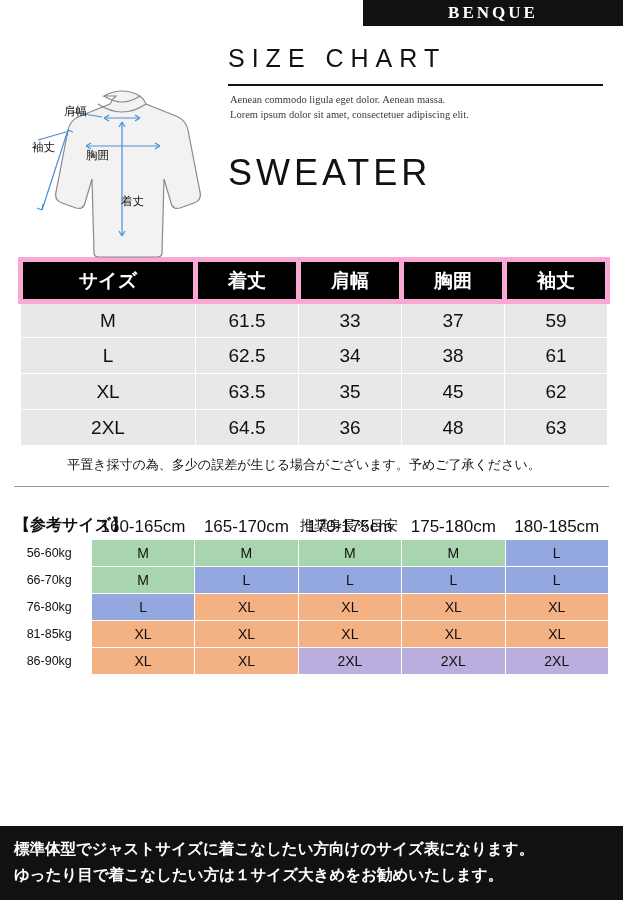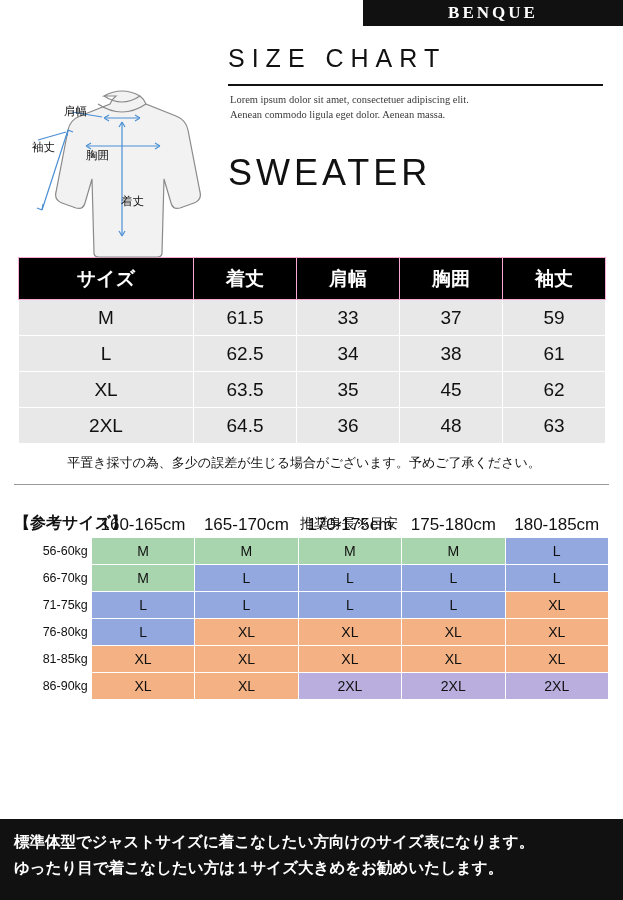--- a/index.html
+++ b/index.html
@@ -99,21 +99,21 @@
     border-collapse: collapse;
     width: 587px;
     table-layout: fixed;
   }
   .size-table th {
     background:#000;
     color:#fff;
     font-size: 19px;
     font-weight: bold;
     height: 42px;
-    border: 1px solid #f9a8d4;
+    border: 5px solid #f9a8d4;
   }
   .size-table td {
     background:#e8e8e8;
     color:#111;
     font-size: 19px;
     text-align:center;
     height: 36px;
     border: 1px solid #ffffff;
   }
   .size-table col.c0 { width: 175px; }
@@ -159,21 +159,21 @@
     color:#111;
     height: 24px;
     border: none;
     background: transparent;
   }
   .ref-table th.rowhead {
     font-size: 12.5px;
     font-weight: normal;
     color:#111;
     text-align: right;
-    padding-right: 3px;
+    padding-right: 19px;
     border: none;
     background: transparent;
     height: 27px;
   }
   .ref-table td {
     text-align:center;
     font-size: 14px;
     height: 27px;
     border: 1px solid #ffffff;
     color:#111;
@@ -193,21 +193,21 @@
     text-align:center;
   }
 
   
   .footer {
     position:absolute;
     left:0; bottom:0;
     width: 623px;
     background:#111111;
     color:#ffffff;
-    padding: 10px 14px 19px 14px;
+    padding: 10px 14px 12px 14px;
     font-size: 15.5px;
     line-height: 26px;
     font-weight: bold;
   }
 </style>
 </head>
 <body>
 
 <div class="brandbar">
   <div class="left"></div>
@@ -244,22 +244,22 @@
     </svg>
     <div class="jp-label lb-kata">肩幅</div>
     <div class="jp-label lb-sode">袖丈</div>
     <div class="jp-label lb-mune">胸囲</div>
     <div class="jp-label lb-kitake">着丈</div>
   </div>
 
   <div class="sizechart-title">SIZE CHART</div>
   <div class="title-rule"></div>
   <div class="lorem">
+    <div>Aenean commodo ligula eget dolor. Aenean massa.</div>
     <div>Lorem ipsum dolor sit amet, consectetuer adipiscing elit.</div>
-    <div>Aenean commodo ligula eget dolor. Aenean massa.</div>
   </div>
   <div class="product-title">
     <div>SWEATER</div>
   </div>
 </div>
 
 <table class="size-table">
   <colgroup>
     <col class="c0">
       <col class="c1">
@@ -345,28 +345,20 @@
       </tr>
       <tr>
         <th class="rowhead">66-70kg</th>
         <td class="cell-M">M</td>
         <td class="cell-L">L</td>
         <td class="cell-L">L</td>
         <td class="cell-L">L</td>
         <td class="cell-L">L</td>
       </tr>
       <tr>
-        <th class="rowhead">71-75kg</th>
-        <td class="cell-L">L</td>
-        <td class="cell-L">L</td>
-        <td class="cell-L">L</td>
-        <td class="cell-L">L</td>
-        <td class="cell-XL">XL</td>
-      </tr>
-      <tr>
         <th class="rowhead">76-80kg</th>
         <td class="cell-L">L</td>
         <td class="cell-XL">XL</td>
         <td class="cell-XL">XL</td>
         <td class="cell-XL">XL</td>
         <td class="cell-XL">XL</td>
       </tr>
       <tr>
         <th class="rowhead">81-85kg</th>
         <td class="cell-XL">XL</td>

